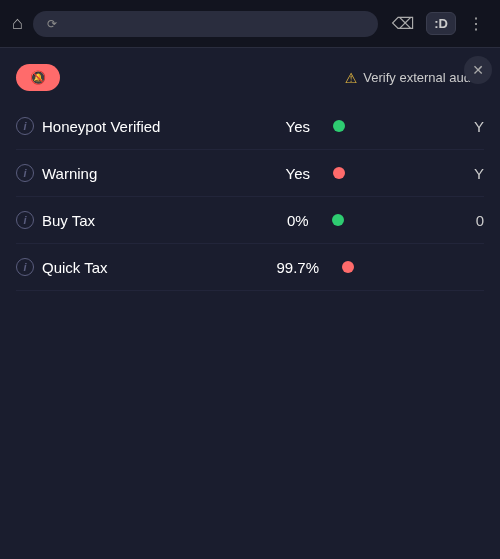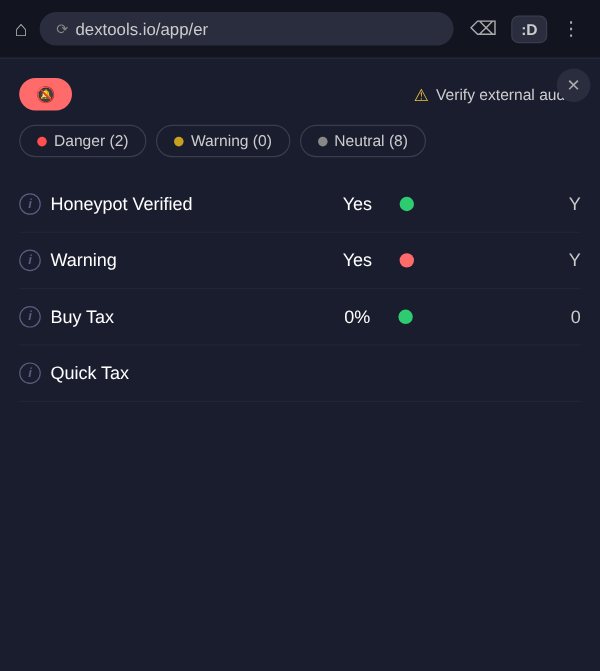--- a/index.html
+++ b/index.html
@@ -248,21 +248,20 @@
     .status-green { background: #2ecc71; }
     .status-red { background: #ff6b6b; }
   </style>
 </head>
 <body>
 
 <div class="browser-bar">
   <span class="browser-home-icon">⌂</span>
   <div class="address-bar">
     <span class="lock-icon">⟳</span>
-    <span>dextools.io/app/er</span>
   </div>
   <div class="browser-actions">
     <button class="browser-btn">⌫</button>
     <button class="browser-btn-d">:D</button>
     <button class="browser-btn">⋮</button>
   </div>
 </div>
 
 <div class="main-content">
   <button class="close-btn">
@@ -272,34 +271,20 @@
   <div class="alerts-row">
     <div class="alerts-badge">
       <span class="bell-icon">🔕</span>
     </div>
     <div class="verify-link">
       <span class="warning-icon">⚠</span>
       <span>Verify external audits</span>
     </div>
   </div>
 
-  <div class="filter-row">
-    <button class="filter-pill">
-      <span class="dot dot-danger"></span>
-      <span>Danger (2)</span>
-    </button>
-    <button class="filter-pill">
-      <span class="dot dot-warning"></span>
-      <span>Warning (0)</span>
-    </button>
-    <button class="filter-pill">
-      <span class="dot dot-neutral"></span>
-      <span>Neutral (8)</span>
-    </button>
-  </div>
 
 
   <div class="table-row">
     <div class="row-label">
       <span class="info-icon">i</span>
       <span>Honeypot Verified</span>
     </div>
     <div class="row-value">
       <span>Yes</span>
       <span class="status-dot status-green"></span>
@@ -329,15 +314,19 @@
       <span class="status-dot status-green"></span>
     </div>
     <div class="row-other">0</div>
   </div>
 
   <div class="table-row">
     <div class="row-label">
       <span class="info-icon">i</span>
       <span>Quick Tax</span>
     </div>
+    <div class="row-value">
+      <span>99.7%</span>
+      <span class="status-dot status-red"></span>
+    </div>
     <div class="row-other"></div>
   </div>
 </div>
 
 </body></html>

